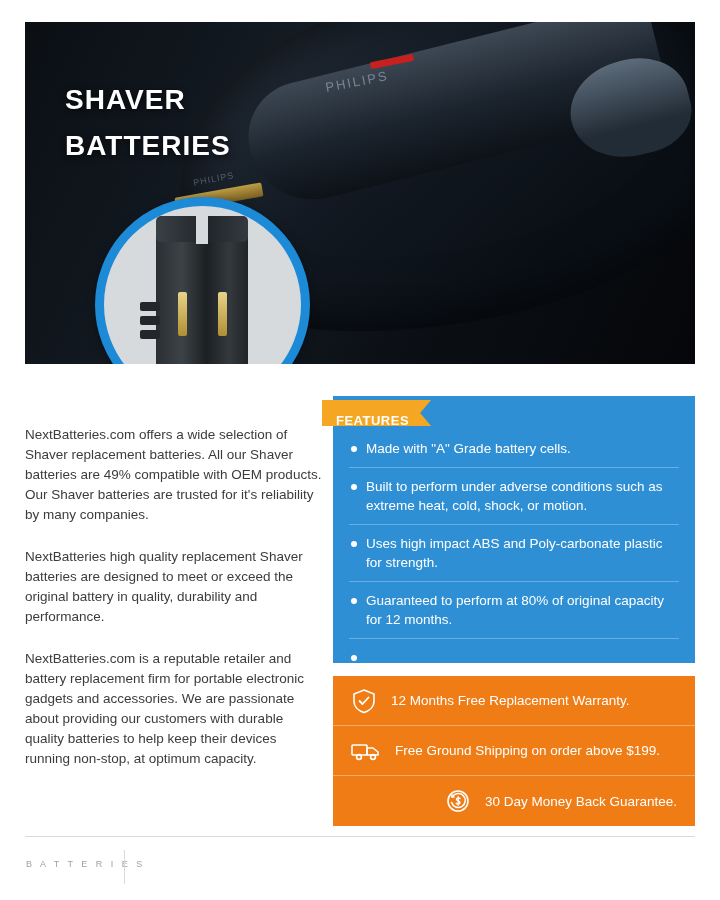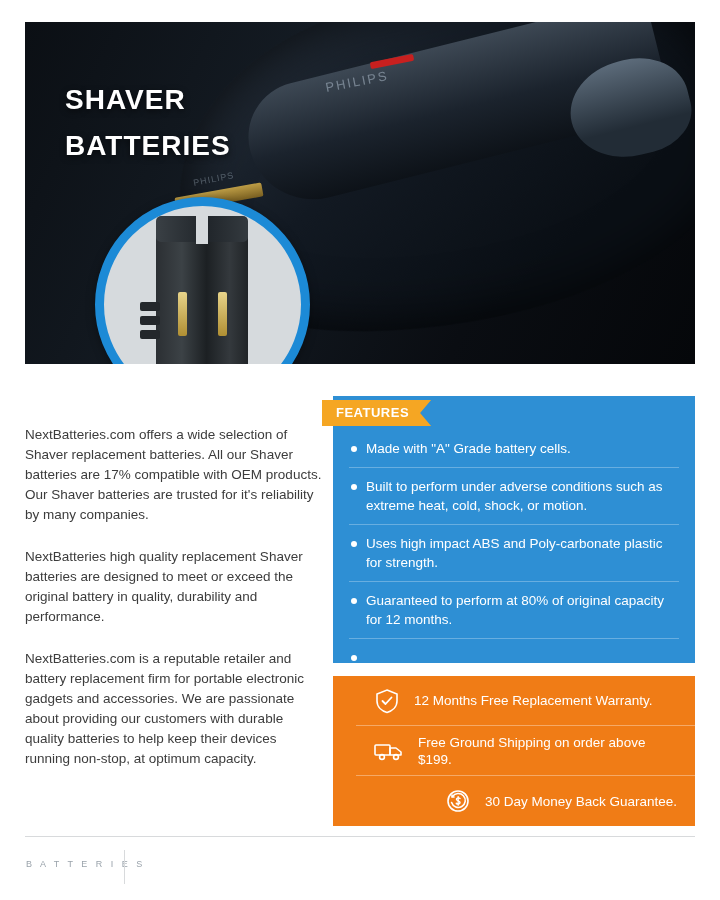--- a/index.html
+++ b/index.html
@@ -194,21 +194,21 @@
   .features-tab {
     position: absolute;
     left: -11px;
     top: 4px;
     height: 26px;
     background: #f5a623;
     color: #ffffff;
     font-size: 13px;
     font-weight: bold;
     letter-spacing: .5px;
-    padding: 0 22px 0 14px;
+    padding: 8px 22px 0 14px;
     line-height: 26px;
     clip-path: polygon(0 0, 100% 0, calc(100% - 11px) 50%, 100% 100%, 0 100%);
   }
   .features-list {
     position: absolute;
     left: 0;
     top: 34px;
     right: 0;
     padding: 0 16px;
   }
@@ -243,21 +243,20 @@
     height: 150px;
     background: #f07c16;
   }
   .benefit-item {
     display: flex;
     align-items: center;
     gap: 14px;
     height: 50px;
     padding: 12px 18px;
     border-bottom: 1px solid rgba(255,255,255,.35);
-    margin-left: 23px;
   }
   .benefit-item:last-child { border-bottom: none; justify-content: flex-end; }
   .benefit-text {
     color: #ffffff;
     font-size: 13.5px;
     line-height: 17px;
   }
   .benefit-icon svg { display: block; }
 
   
@@ -331,21 +330,21 @@
       <div class="batt-notch"></div>
       <div class="batt-term t1"></div>
       <div class="batt-term t2"></div>
       <div class="batt-rib" style="top:96px"></div>
       <div class="batt-rib" style="top:110px"></div>
       <div class="batt-rib" style="top:124px"></div>
     </div>
   </div>
 
   <div class="left-col">
-    <p>NextBatteries.com offers a wide selection of Shaver replacement batteries. All our Shaver batteries are 17% compatible with OEM products. Our Shaver batteries are trusted for it's reliability by many companies.</p>
+    <p>NextBatteries.com offers a wide selection of Shaver replacement batteries. All our Shaver batteries are 49% compatible with OEM products. Our Shaver batteries are trusted for it's reliability by many companies.</p>
     <p>NextBatteries high quality replacement Shaver batteries are designed to meet or exceed the original battery in quality, durability and performance.</p>
     <p>NextBatteries.com is a reputable retailer and battery replacement firm for portable electronic gadgets and accessories. We are passionate about providing our customers with durable quality batteries to help keep their devices running non-stop, at optimum capacity.</p>
   </div>
 
   <div class="features">
     <div class="features-tab">FEATURES</div>
     <div class="features-list">
       <div class="feature-item">
         <span class="feature-bullet"></span>
         <span class="feature-text">Made with "A" Grade battery cells.</span>

